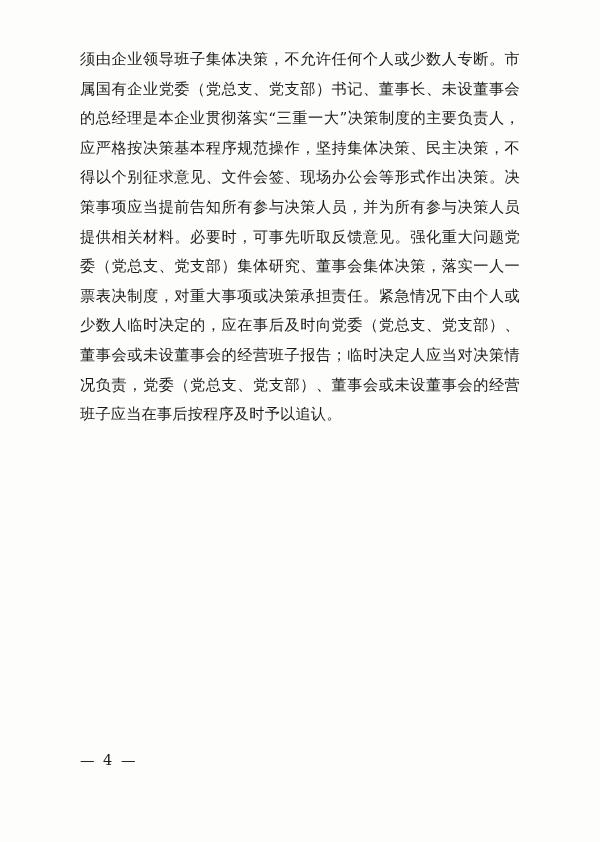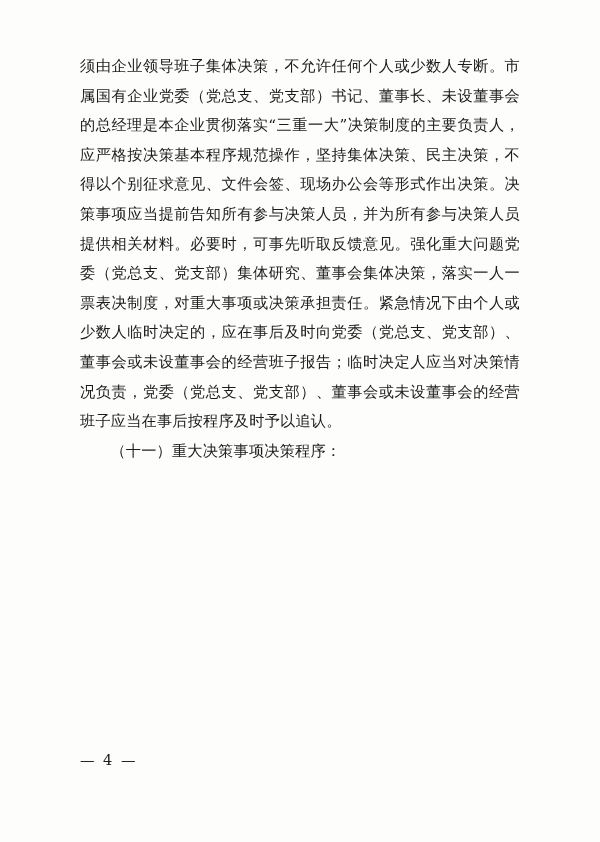--- a/index.html
+++ b/index.html
@@ -15,21 +15,21 @@
   .page {
     position: relative;
     width: 600px;
     height: 842px;
     background: #fdfdfb;
     overflow: hidden;
   }
   .page-inner {
     position: absolute;
     left: 80px;
-    top: 52px;
+    top: 45px;
     width: 440px;
   }
   .para {
     font-size: 15.2px;
     line-height: 29.6px;
     color: #1b1b1b;
     text-align: justify;
     text-justify: inter-ideograph;
     margin: 0;
     letter-spacing: 0.2px;
@@ -61,18 +61,17 @@
 <body>
 
 <div class="page">
   <div class="page-inner">
 
     <p class="para">须由企业领导班子集体决策，不允许任何个人或少数人专断。市属国有企业党委（党总支、党支部）书记、董事长、未设董事会的总经理是本企业贯彻落实“三重一大”决策制度的主要负责人，应严格按决策基本程序规范操作，坚持集体决策、民主决策，不得以个别征求意见、文件会签、现场办公会等形式作出决策。决策事项应当提前告知所有参与决策人员，并为所有参与决策人员提供相关材料。必要时，可事先听取反馈意见。强化重大问题党委（党总支、党支部）集体研究、董事会集体决策，落实一人一票表决制度，对重大事项或决策承担责任。紧急情况下由个人或少数人临时决定的，应在事后及时向党委（党总支、党支部）、董事会或未设董事会的经营班子报告；临时决定人应当对决策情况负责，党委（党总支、党支部）、董事会或未设董事会的经营班子应当在事后按程序及时予以追认。</p>
 
 
 
 
-    <p class="para indent">（十一）重大决策事项决策程序：</p>
 
   </div>
 
   <div class="pagenum">— 4 —</div>
 </div>
 
 </body></html>

